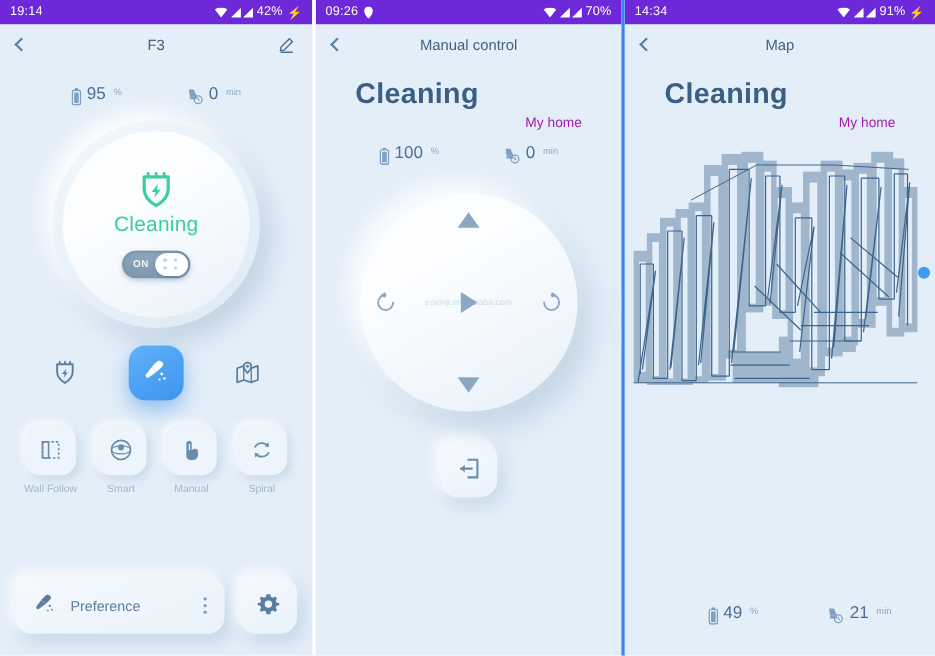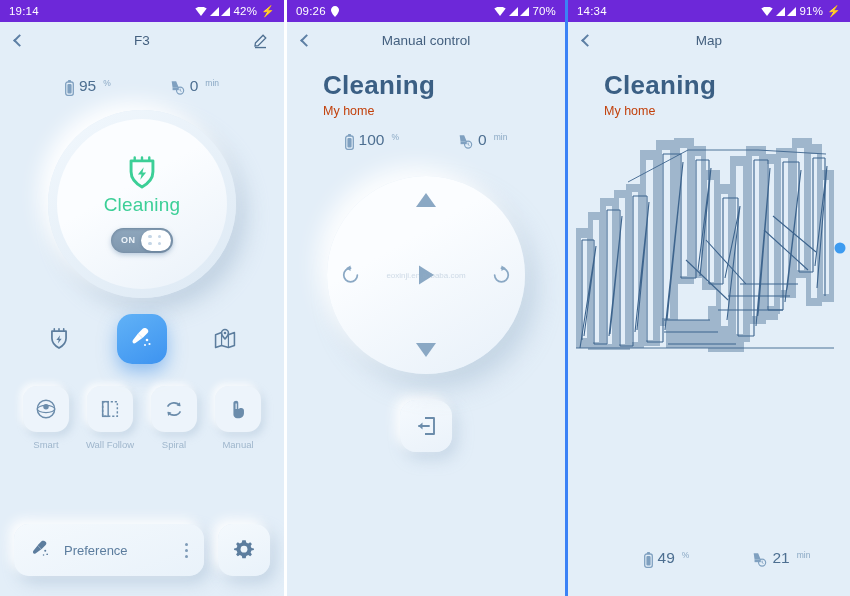--- a/index.html
+++ b/index.html
@@ -137,21 +137,21 @@
     width: 52px; height: 52px; border-radius: 15px;
     background: linear-gradient(160deg,#f4f9fd,#e9f2fa);
     display:flex; align-items:center; justify-content:center;
     box-shadow: -5px -5px 12px rgba(255,255,255,.9), 5px 7px 16px rgba(155,180,205,.45);
     cursor:pointer;
   }
 
   
   .hero { padding: 12px 36px 0; }
   .hero-title { font-size: 26px; color: #3b5f84; font-weight: bold; letter-spacing:.3px; }
-  .hero-sub { font-size: 12.5px; color: #c2410c; margin-top: 3px; }
+  .hero-sub { font-size: 12.5px; color: #a21caf; margin-top: 3px; text-align: right; }
 
   
   .dpad-wrap { margin: 26px auto 0; width: 198px; height: 198px; position: relative; }
   .dpad {
     width: 198px; height: 198px; border-radius: 50%;
     background: linear-gradient(150deg,#fbfdff 35%,#e7f0f9);
     box-shadow: -10px -10px 22px rgba(255,255,255,.9),
                  11px 14px 26px rgba(150,176,200,.42);
     position: relative;
   }
@@ -279,55 +279,55 @@
           <path d="M14 3 C16.2 3 18 4.8 18 7 C18 10 14 14 14 14 C14 14 10 10 10 7 C10 4.8 11.8 3 14 3 Z" fill="#e3eef8" stroke="#5c7d9e" stroke-width="1.8"></path>
           <circle cx="14" cy="7" r="1.5" fill="#5c7d9e"></circle>
         </svg>
       </div>
     </div>
 
     <div class="modes">
       <div class="mode">
         <div class="mode-btn">
           <svg width="22" height="22" viewBox="0 0 24 24">
+            <rect x="4" y="4" width="16" height="16" fill="none" stroke="#6b8cab" stroke-width="1.6" stroke-dasharray="2.4 2"></rect>
+            <rect x="4" y="4" width="6" height="16" fill="none" stroke="#6b8cab" stroke-width="1.6"></rect>
+          </svg>
+        </div>
+        <span class="mode-lbl">Wall Follow</span>
+      </div>
+      <div class="mode">
+        <div class="mode-btn">
+          <svg width="22" height="22" viewBox="0 0 24 24">
             <circle cx="12" cy="12" r="9.5" fill="none" stroke="#6b8cab" stroke-width="1.6"></circle>
             <ellipse cx="12" cy="12" rx="9.5" ry="4" fill="none" stroke="#6b8cab" stroke-width="1.2"></ellipse>
             <circle cx="12" cy="9.5" r="3" fill="#6b8cab"></circle>
           </svg>
         </div>
         <span class="mode-lbl">Smart</span>
       </div>
       <div class="mode">
         <div class="mode-btn">
           <svg width="22" height="22" viewBox="0 0 24 24">
-            <rect x="4" y="4" width="16" height="16" fill="none" stroke="#6b8cab" stroke-width="1.6" stroke-dasharray="2.4 2"></rect>
-            <rect x="4" y="4" width="6" height="16" fill="none" stroke="#6b8cab" stroke-width="1.6"></rect>
+            <path d="M10 3 C11.3 3 12.3 4 12.3 5.3 L12.3 12 L14.5 11 C16.5 10.3 18.5 11.5 18.5 13.5 L18.5 17 C18.5 19.8 16.3 22 13.5 22 L11 22 C8.8 22 7 20.2 7 18 L7 5.3 C7 4 8.7 3 10 3 Z" fill="#6b8cab"></path>
+            <path d="M10 6 L10 12" stroke="#e9f1f9" stroke-width="1.3"></path>
           </svg>
         </div>
-        <span class="mode-lbl">Wall Follow</span>
+        <span class="mode-lbl">Manual</span>
       </div>
       <div class="mode">
         <div class="mode-btn">
           <svg width="22" height="22" viewBox="0 0 24 24">
             <path d="M18.5 8.5 A8 8 0 0 0 5 9.5" fill="none" stroke="#6b8cab" stroke-width="1.8"></path>
             <path d="M5.5 15.5 A8 8 0 0 0 19 14.5" fill="none" stroke="#6b8cab" stroke-width="1.8"></path>
             <path d="M18.5 4.5 L19 9 L14.8 8.3 Z" fill="#6b8cab"></path>
             <path d="M5.5 19.5 L5 15 L9.2 15.7 Z" fill="#6b8cab"></path>
           </svg>
         </div>
         <span class="mode-lbl">Spiral</span>
-      </div>
-      <div class="mode">
-        <div class="mode-btn">
-          <svg width="22" height="22" viewBox="0 0 24 24">
-            <path d="M10 3 C11.3 3 12.3 4 12.3 5.3 L12.3 12 L14.5 11 C16.5 10.3 18.5 11.5 18.5 13.5 L18.5 17 C18.5 19.8 16.3 22 13.5 22 L11 22 C8.8 22 7 20.2 7 18 L7 5.3 C7 4 8.7 3 10 3 Z" fill="#6b8cab"></path>
-            <path d="M10 6 L10 12" stroke="#e9f1f9" stroke-width="1.3"></path>
-          </svg>
-        </div>
-        <span class="mode-lbl">Manual</span>
       </div>
     </div>
 
     <div class="bottom">
       <div class="pref-card">
         <svg width="22" height="22" viewBox="0 0 26 26">
           <path d="M18.5 3.2 C19.6 4.3 19.6 6 18.5 7.1 L13.6 12 L9 7.4 L13.9 2.5 C15 1.4 17.4 2.1 18.5 3.2 Z" fill="#5c7d9e"></path>
           <path d="M9 7.6 L13.4 12 L6.5 17 C4.5 18.5 2.5 16 4 14 Z" fill="#5c7d9e"></path>
           <circle cx="18" cy="14" r="1.2" fill="#5c7d9e"></circle>
           <circle cx="20.3" cy="18" r="1" fill="#5c7d9e"></circle>

